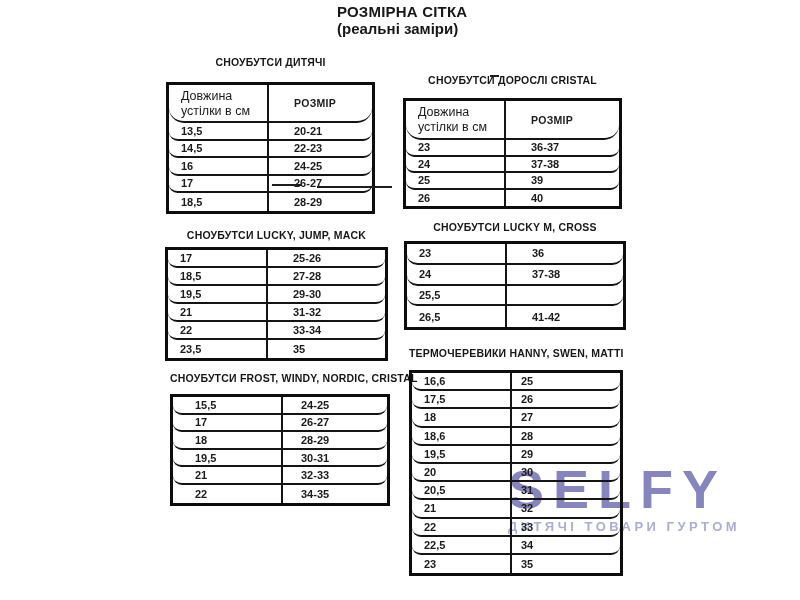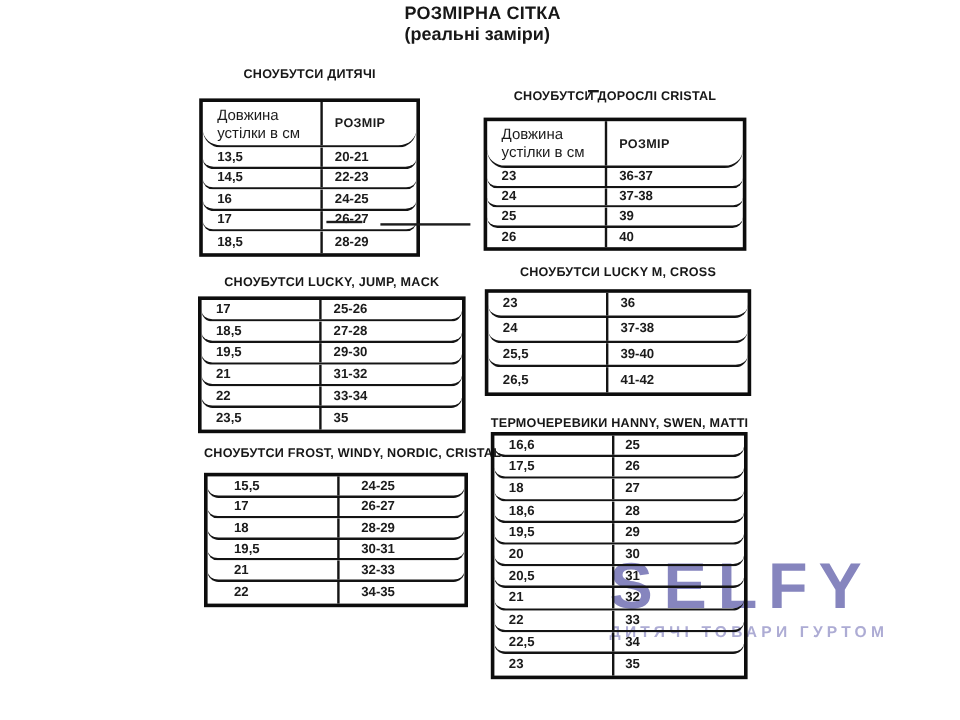--- a/index.html
+++ b/index.html
@@ -18,30 +18,30 @@
   .tblwrap{position:absolute;z-index:2;}
   .caption{
     height:13px;line-height:13px;font-size:10.5px;font-weight:700;letter-spacing:.2px;
     text-align:center;white-space:nowrap;color:#171717;
   }
   .tbl{border:3px solid #0d0d0d;background:transparent;}
   .row{display:flex;border-bottom:2px solid #141414;box-sizing:border-box;border-radius:15px;}
   .row:last-child{border-bottom:none;}
   .cell{box-sizing:border-box;display:flex;align-items:center;font-weight:700;font-size:11px;color:#1b1b1b;}
   .cell.c0{width:100px;border-right:2px solid #141414;padding-left:12px;flex:none;}
-  .cell.c1{flex:1;padding-left:10px;}
+  .cell.c1{flex:1;padding-left:25px;}
   .row.header .c0{font-weight:400;font-size:12.5px;display:block;padding-top:4px;line-height:15px;}
   .row.header .c1{font-weight:700;font-size:10.5px;letter-spacing:.3px;}
 
-  .t1{left:166px;top:56px;width:184px;} .t1 .tbl{margin-top:13px;} .t1 .row{height:17.5px;} .t1 .row.header{height:38px;}
+  .t1{left:166px;top:56px;width:209px;} .t1 .tbl{margin-top:13px;} .t1 .row{height:17.5px;} .t1 .row.header{height:38px;}
   .t2{left:403px;top:74px;width:219px;} .t2 .tbl{margin-top:11px;} .t2 .row{height:16.5px;} .t2 .row.header{height:39px;}
   .t3{left:165px;top:229px;width:223px;} .t3 .tbl{margin-top:5px;}  .t3 .row{height:18px;}
   .t4{left:404px;top:221px;width:222px;} .t4 .tbl{margin-top:7px;}  .t4 .row{height:20.8px;}
   .t5{left:170px;top:372px;width:220px;} .t5 .tbl{margin-top:9px;}  .t5 .row{height:17.6px;padding-left:10px;} .t5 .cell.c1{padding-left:18px;}
-  .t6{left:409px;top:347px;width:214px;} .t6 .tbl{margin-top:0;} .t6 .row{height:18.2px;} .t6 .cell.c1{padding-left:9px;}
+  .t6{left:409px;top:347px;width:214px;} .t6 .tbl{margin-top:10px;} .t6 .row{height:18.2px;} .t6 .cell.c1{padding-left:9px;}
 
   .artifact{position:absolute;background:#1d1d1d;z-index:2;}
   .a1{left:272px;top:184px;width:30px;height:2px;}
   .a2{left:317px;top:186px;width:75px;height:2px;}
   .a3{left:490px;top:75px;width:9px;height:2px;}
 </style>
 </head>
 <body>
 
 <div class="page">
@@ -148,21 +148,20 @@
         <div class="row">
           <div class="cell c0">23</div>
           <div class="cell c1">36</div>
         </div>
         <div class="row">
           <div class="cell c0">24</div>
           <div class="cell c1">37-38</div>
         </div>
         <div class="row">
           <div class="cell c0">25,5</div>
-          <div class="cell c1">39-40</div>
         </div>
         <div class="row">
           <div class="cell c0">26,5</div>
           <div class="cell c1">41-42</div>
         </div>
       </div>
   </section>
 
   <section class="tblwrap t5">
     <div class="caption">СНОУБУТСИ FROST, WINDY, NORDIC, CRISTAL</div>

